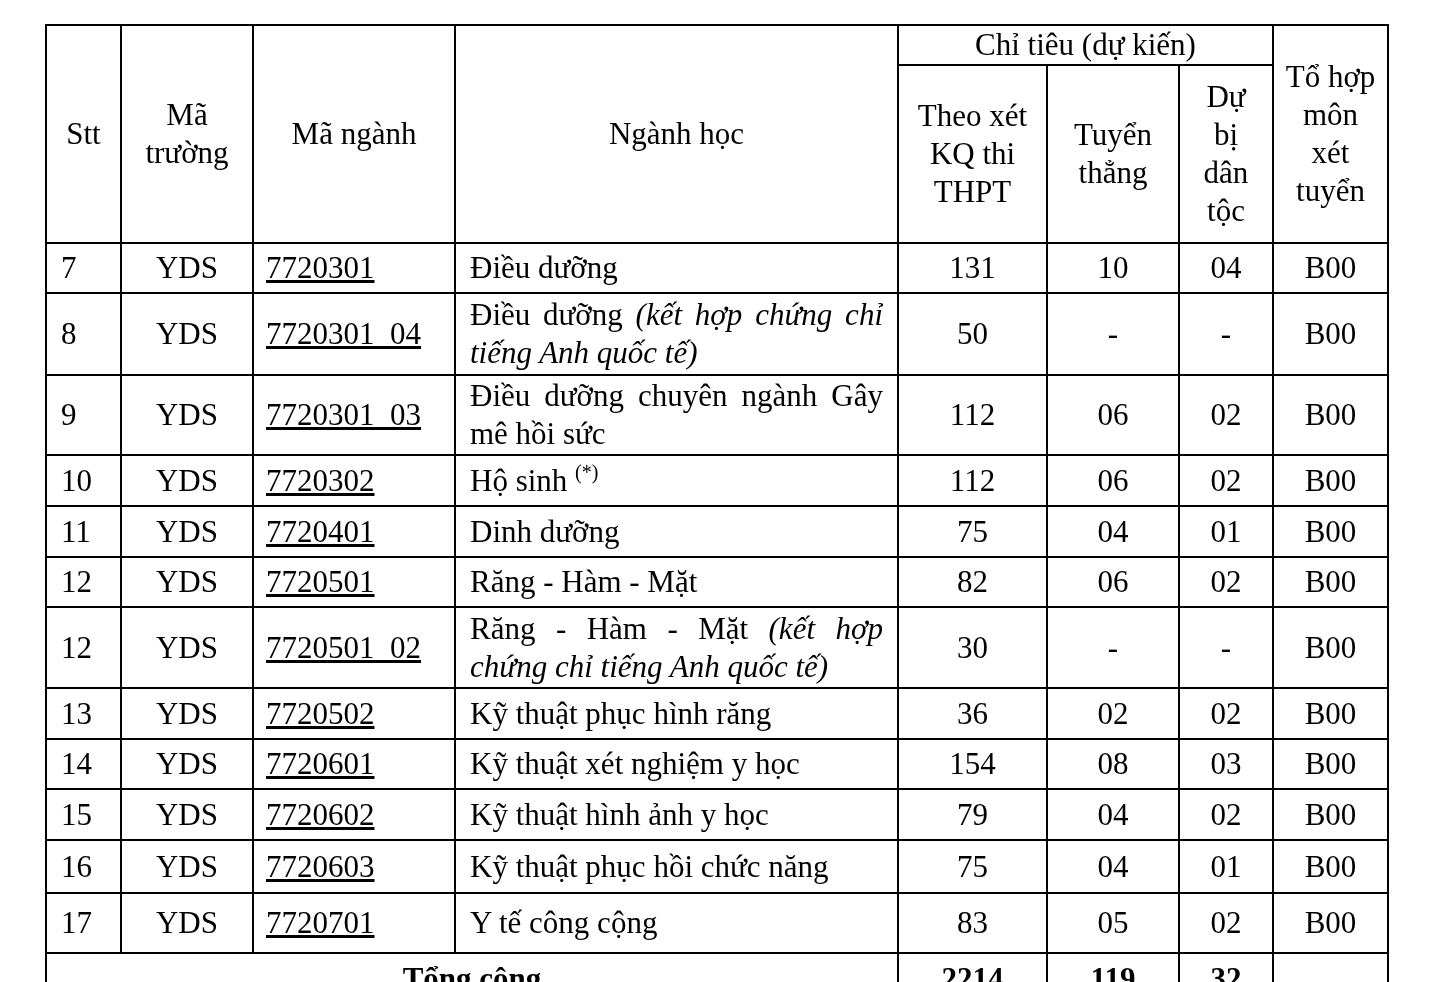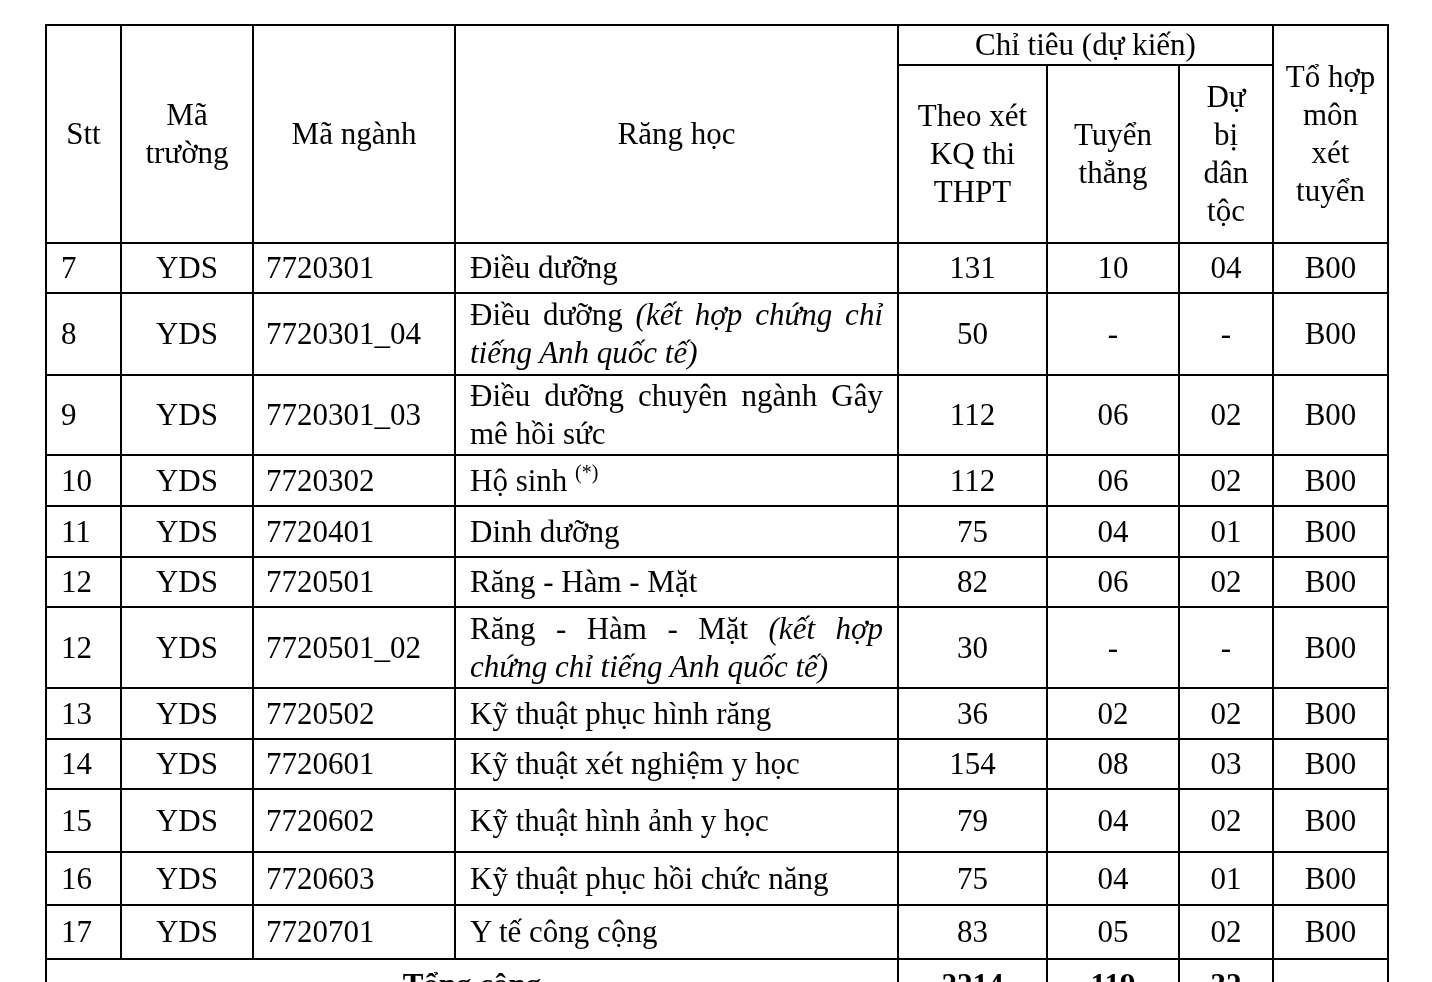--- a/index.html
+++ b/index.html
@@ -28,21 +28,21 @@
     padding: 0;
     vertical-align: middle;
     font-size: 31px;
     line-height: 38px;
   }
   table.adm th {
     font-weight: normal;
     text-align: center;
   }
   .c { text-align: center; }
-  .l { text-align: left; padding-left: 12px !important; }
+  .l { text-align: left; padding-left: 12px !important; text-decoration: underline; }
   .name {
     text-align: justify;
     text-align-last: left;
     padding-left: 14px !important;
     padding-right: 14px !important;
   }
   .name .it { font-style: italic; }
   .name sup { font-size: 20px; vertical-align: 12px; line-height: 0; }
   .stt { padding-left: 14px !important; text-align: left; }
   tr.total td { font-weight: bold; margin-top: 43px; }
@@ -61,21 +61,21 @@
     <col style="width:94px">
     <col style="width:115px">
   </colgroup>
   <thead>
     <tr style="height:39px">
       <th rowspan="2">Stt</th>
       <th rowspan="2">
           <div style="width:90px;margin:0 auto;">Mã trường</div>
         </th>
       <th rowspan="2">Mã ngành</th>
-      <th rowspan="2">Răng học</th>
+      <th rowspan="2">Ngành học</th>
       <th colspan="3">Chỉ tiêu (dự kiến)</th>
       <th rowspan="2">
           <div style="width:90px;margin:12px auto;">Tổ hợp môn xét tuyển</div>
         </th>
     </tr>
     <tr style="height:155px">
       <th>
           <div style="width:110px;margin:16px auto;">Theo xét KQ thi THPT</div>
         </th>
       <th>
@@ -170,41 +170,41 @@
     <tr style="height:50px">
       <td class="stt">14</td>
       <td class="c">YDS</td>
       <td class="l">7720601</td>
       <td class="name"><span>Kỹ thuật xét nghiệm y học</span></td>
       <td class="c">154</td>
       <td class="c">08</td>
       <td class="c">03</td>
       <td class="c">B00</td>
     </tr>
-    <tr style="height:63px">
+    <tr style="height:51px">
       <td class="stt">15</td>
       <td class="c">YDS</td>
       <td class="l">7720602</td>
       <td class="name"><span>Kỹ thuật hình ảnh y học</span></td>
       <td class="c">79</td>
       <td class="c">04</td>
       <td class="c">02</td>
       <td class="c">B00</td>
     </tr>
     <tr style="height:53px">
       <td class="stt">16</td>
       <td class="c">YDS</td>
       <td class="l">7720603</td>
       <td class="name"><span>Kỹ thuật phục hồi chức năng</span></td>
       <td class="c">75</td>
       <td class="c">04</td>
       <td class="c">01</td>
       <td class="c">B00</td>
     </tr>
-    <tr style="height:54px">
+    <tr style="height:60px">
       <td class="stt">17</td>
       <td class="c">YDS</td>
       <td class="l">7720701</td>
       <td class="name"><span>Y tế công cộng</span></td>
       <td class="c">83</td>
       <td class="c">05</td>
       <td class="c">02</td>
       <td class="c">B00</td>
     </tr>
     <tr class="total" style="height:51px">

